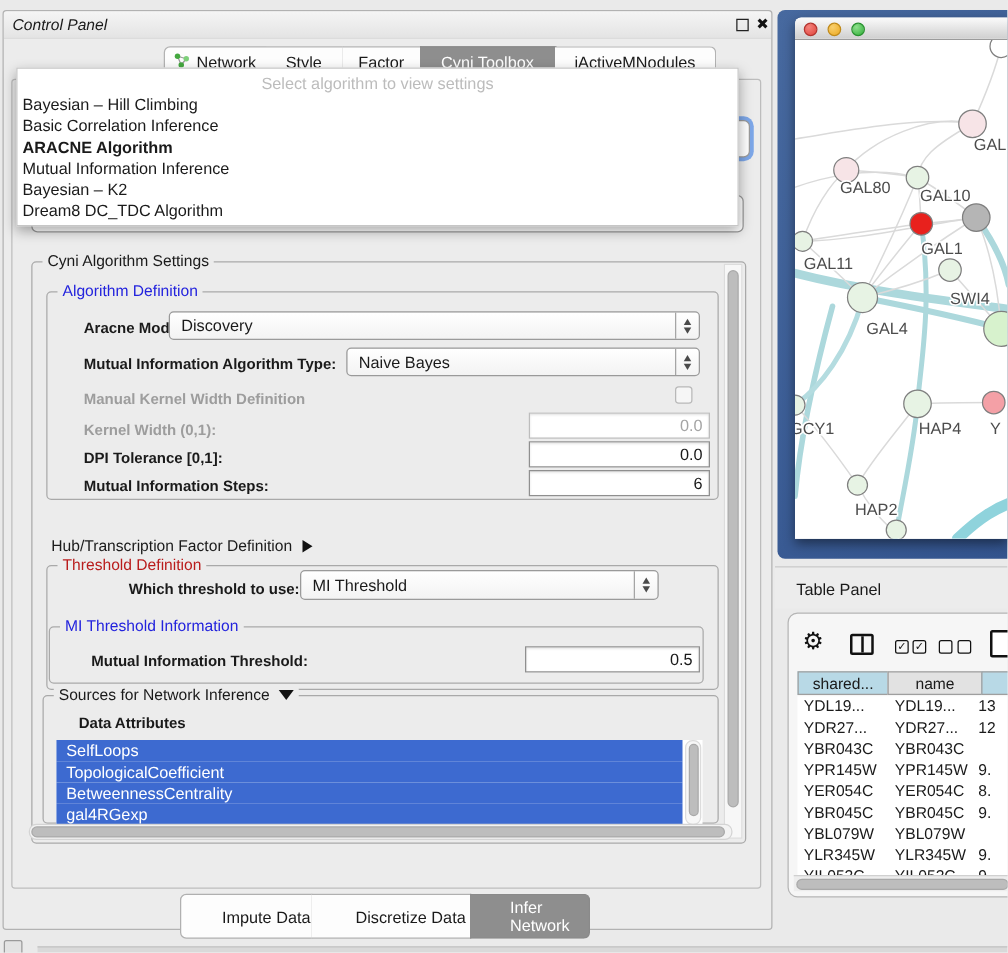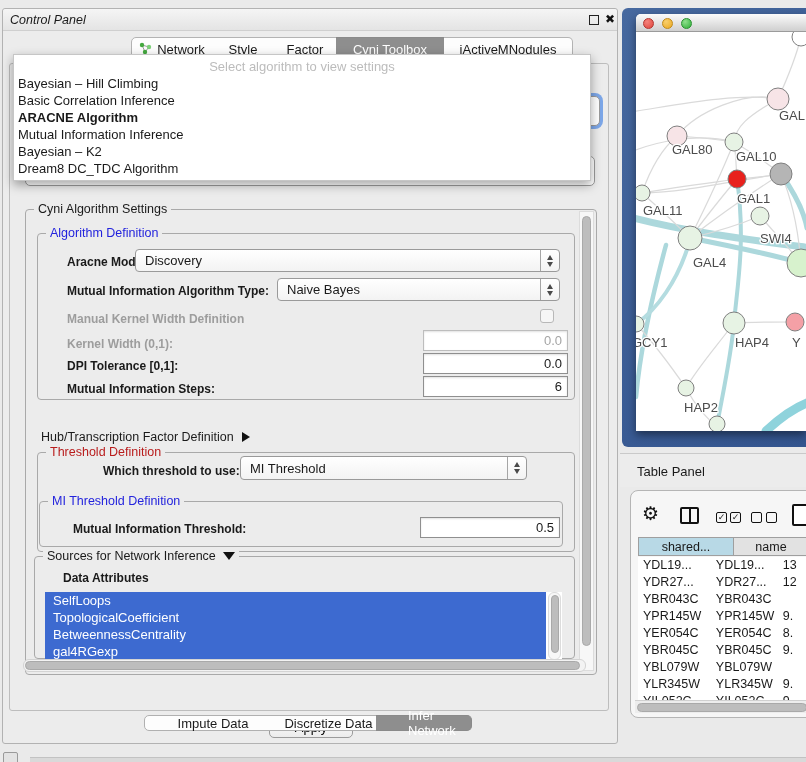--- a/index.html
+++ b/index.html
@@ -68,21 +68,21 @@
 
   
   #attr-list { left:42px; top:583px; width:517px; height:68px; background:#fff; overflow:hidden; }
   .attr-item { width:501px; height:17px; line-height:17px; padding-left:8px;
         background:#3d6ad0; color:#fff; font-size:13px; }
 
   #apply-btn { left:266px; top:672px; width:84px; height:22px;
         background:linear-gradient(#ffffff,#ececec); border:1px solid #9b9b9b; border-radius:5px;
         font-size:13px; font-family:inherit; cursor:default;margin-top:35px; }
 
-  .btab { top:706px; height:16px; background:#fdfdfd; border:1px solid #b0b0b0;
+  .btab { top:706px; height:36px; background:#fdfdfd; border:1px solid #b0b0b0;
         display:flex; align-items:center; justify-content:center; font-size:13px;padding-left:32px; }
   .btab.sel { background:#8e8e8e; color:#fff; border-color:#8a8a8a; }
   #btab-0 { left:141px; width:106px; border-radius:5px 0 0 5px; }
   #btab-1 { left:246px; width:128px; border-left:none; }
   #btab-2 { left:373px; width:96px;  border-left:none; border-radius:0 5px 5px 0; }
 
   
   #frag-combo { left:25px; top:156px; width:570px; height:30px; background:#fff;
         border:1px solid #9b9b9b; border-radius:5px; z-index:4; color:#ababab; font-size:13px;
         display:flex; align-items:center; padding-left:70px; overflow:hidden; }
@@ -124,21 +124,21 @@
         font-size:9px; font-weight:bold; line-height:9px; text-align:center; }
   #checks-on  { left:85px;  top:21px; display:flex; gap:3px; }
   #checks-off { left:120px; top:21px; display:flex; gap:4px; }
   #doc-icon { left:161px; top:13px; width:30px; height:22px; border:2px solid #111; background:#fff; border-radius:2px; }
 
   #thead { left:7px; top:46px; display:flex; }
   .hcell { height:19px; border:1px solid #9f9f9f; margin-left:-1px; display:flex;
         align-items:center; justify-content:center; font-size:12.5px; background:#e2e2e2; }
   .hcell:first-child { margin-left:0; }
   .hcell.acc { background:#b8d9e6; }
-  .hc0 { width:96px; } .hc1 { width:76px; } .hc2 { width:60px; }
+  .hc0 { width:73px; } .hc1 { width:76px; } .hc2 { width:60px; }
   #tbody { left:7px; top:66px; width:200px; height:143px; overflow:hidden; background:#fff; }
   .trow { display:flex; height:17px; }
   .tcell { font-size:12.5px; line-height:17px; white-space:nowrap; overflow:hidden; }
   .tcell.c0 { width:73px; padding-left:5px; }
   .tcell.c1 { width:76px; padding-left:8px; }
   .tcell.c2 { width:60px; padding-left:2px; }
   #tp-hscroll { left:4px; top:209px; width:188px; height:13px; background:#ededed; border-top:1px solid #d0d0d0; }
   #tp-hthumb { left:2px; top:2px; width:170px; height:9px; }
 
   
@@ -240,21 +240,21 @@
   <span class="abs lbl" style="left:76px; top:455px;">Which threshold to use:</span>
   <div class="abs combo" style="left:237px; top:447px; width:287px; height:24px;">
     <span>MI Threshold</span>
     <span class="step">
         <span class="t-up"></span>
         <span class="t-dn"></span>
       </span>
   </div>
 
   <div class="abs grp" style="left:36px; top:492px; width:524px; height:46px;">
-    <span class="grp-title blue">MI Threshold Definition</span>
+    <span class="grp-title blue">MI Threshold Information</span>
   </div>
   <span class="abs lbl" style="left:46px; top:513px;">Mutual Information Threshold:</span>
   <div class="abs field" style="left:417px; top:508px; width:140px; height:21px;">0.5</div>
 
   <div class="abs grp" style="left:31px; top:547px; width:541px; height:103px;">
     <span class="grp-title" style="display:flex; align-items:center;">
       <span>Sources for Network Inference</span>
       <span class="tri-down"></span>
     </span>
   </div>

